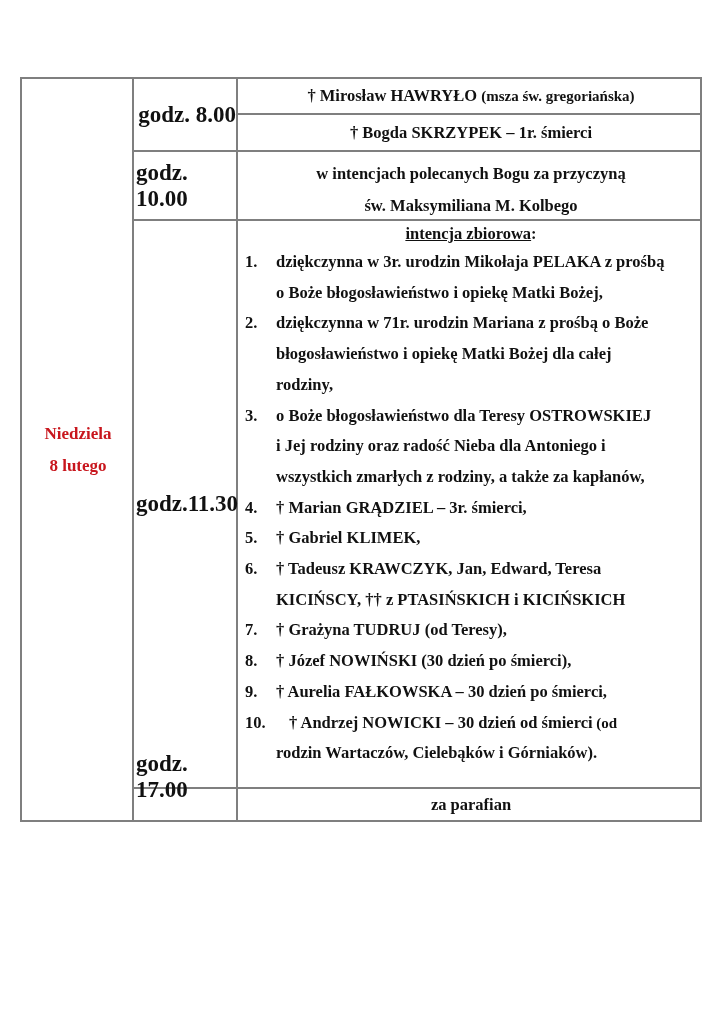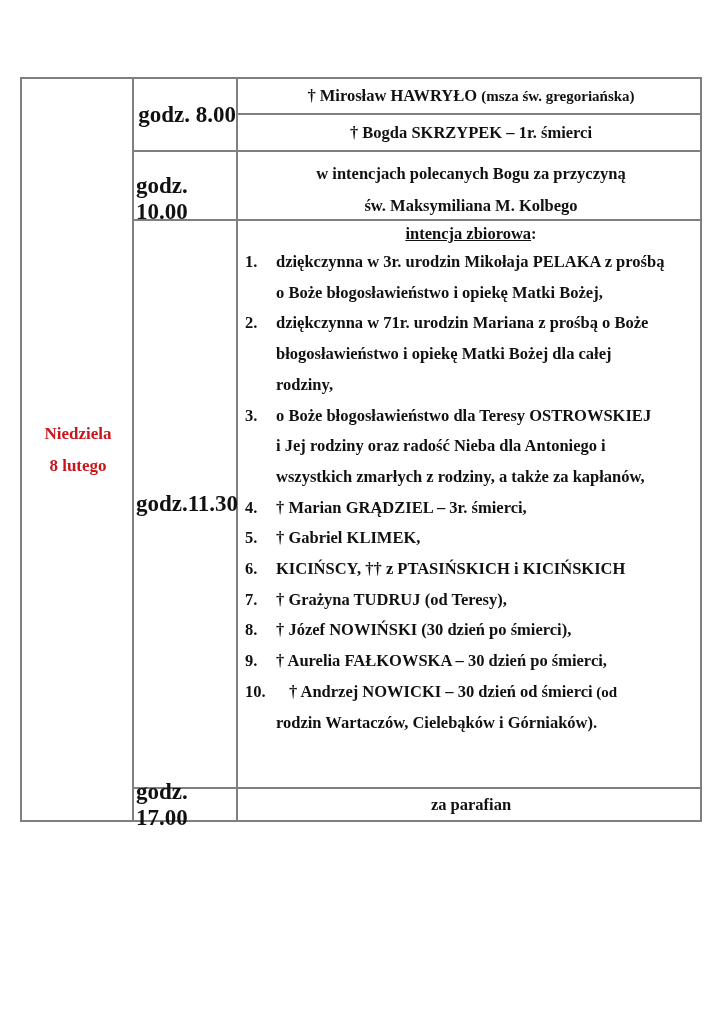--- a/index.html
+++ b/index.html
@@ -50,21 +50,21 @@
     <div class="cell" style="top:0; height:34px;">
       <div class="line">
         <span>† Mirosław HAWRYŁO</span>
         <span class="small">(msza św. gregoriańska)</span>
       </div>
     </div>
     <div class="cell" style="top:36px; height:35px;">
       <div class="line">† Bogda SKRZYPEK – 1r. śmierci</div>
     </div>
 
-    <div class="time" style="top:86px; height:67px;">godz. 10.00</div>
+    <div class="time" style="top:73px; height:67px;">godz. 10.00</div>
     <div class="cell" style="top:73px; height:76px;">
       <div class="line" style="line-height:32px;">w intencjach polecanych Bogu za przyczyną</div>
       <div class="line" style="line-height:32px;">św. Maksymiliana M. Kolbego</div>
     </div>
 
     <div class="time" style="top:142px; height:566px;">godz.11.30</div>
     <div class="list">
       <div class="hdr"><u>intencja zbiorowa</u><span>:</span></div>
       <div id="items">
           <div class="item">
@@ -87,20 +87,21 @@
           <div class="item">
             <span class="num">4.</span>
             <div><span>† Marian GRĄDZIEL – 3r. śmierci,</span></div>
           </div>
           <div class="item">
             <span class="num">5.</span>
             <div><span>† Gabriel KLIMEK,</span></div>
           </div>
           <div class="item">
             <span class="num">6.</span>
+            <div><span>† Tadeusz KRAWCZYK, Jan, Edward, Teresa</span></div>
             <div><span>KICIŃSCY, †† z PTASIŃSKICH i KICIŃSKICH</span></div>
           </div>
           <div class="item">
             <span class="num">7.</span>
             <div><span>† Grażyna TUDRUJ (od Teresy),</span></div>
           </div>
           <div class="item">
             <span class="num">8.</span>
             <div><span>† Józef NOWIŃSKI (30 dzień po śmierci),</span></div>
           </div>
@@ -109,19 +110,19 @@
             <div><span>† Aurelia FAŁKOWSKA – 30 dzień po śmierci,</span></div>
           </div>
           <div class="item ten">
             <span class="num">10.</span>
             <div class="first"><span>† Andrzej NOWICKI – 30 dzień od śmierci</span><span style="font-size: 15px;"> (od</span></div>
             <div><span>rodzin Wartaczów, Cielebąków i Górniaków).</span></div>
           </div>
         </div>
     </div>
 
-    <div class="time" style="top:710px; height:31px;">godz. 17.00</div>
+    <div class="time" style="top:682px; height:31px;">godz. 17.00</div>
     <div class="cell" style="top:710px; height:31px;">
       <div class="line" style="line-height:26px;">za parafian</div>
     </div>
 
   </div>
 </div>
 
 </body></html>

